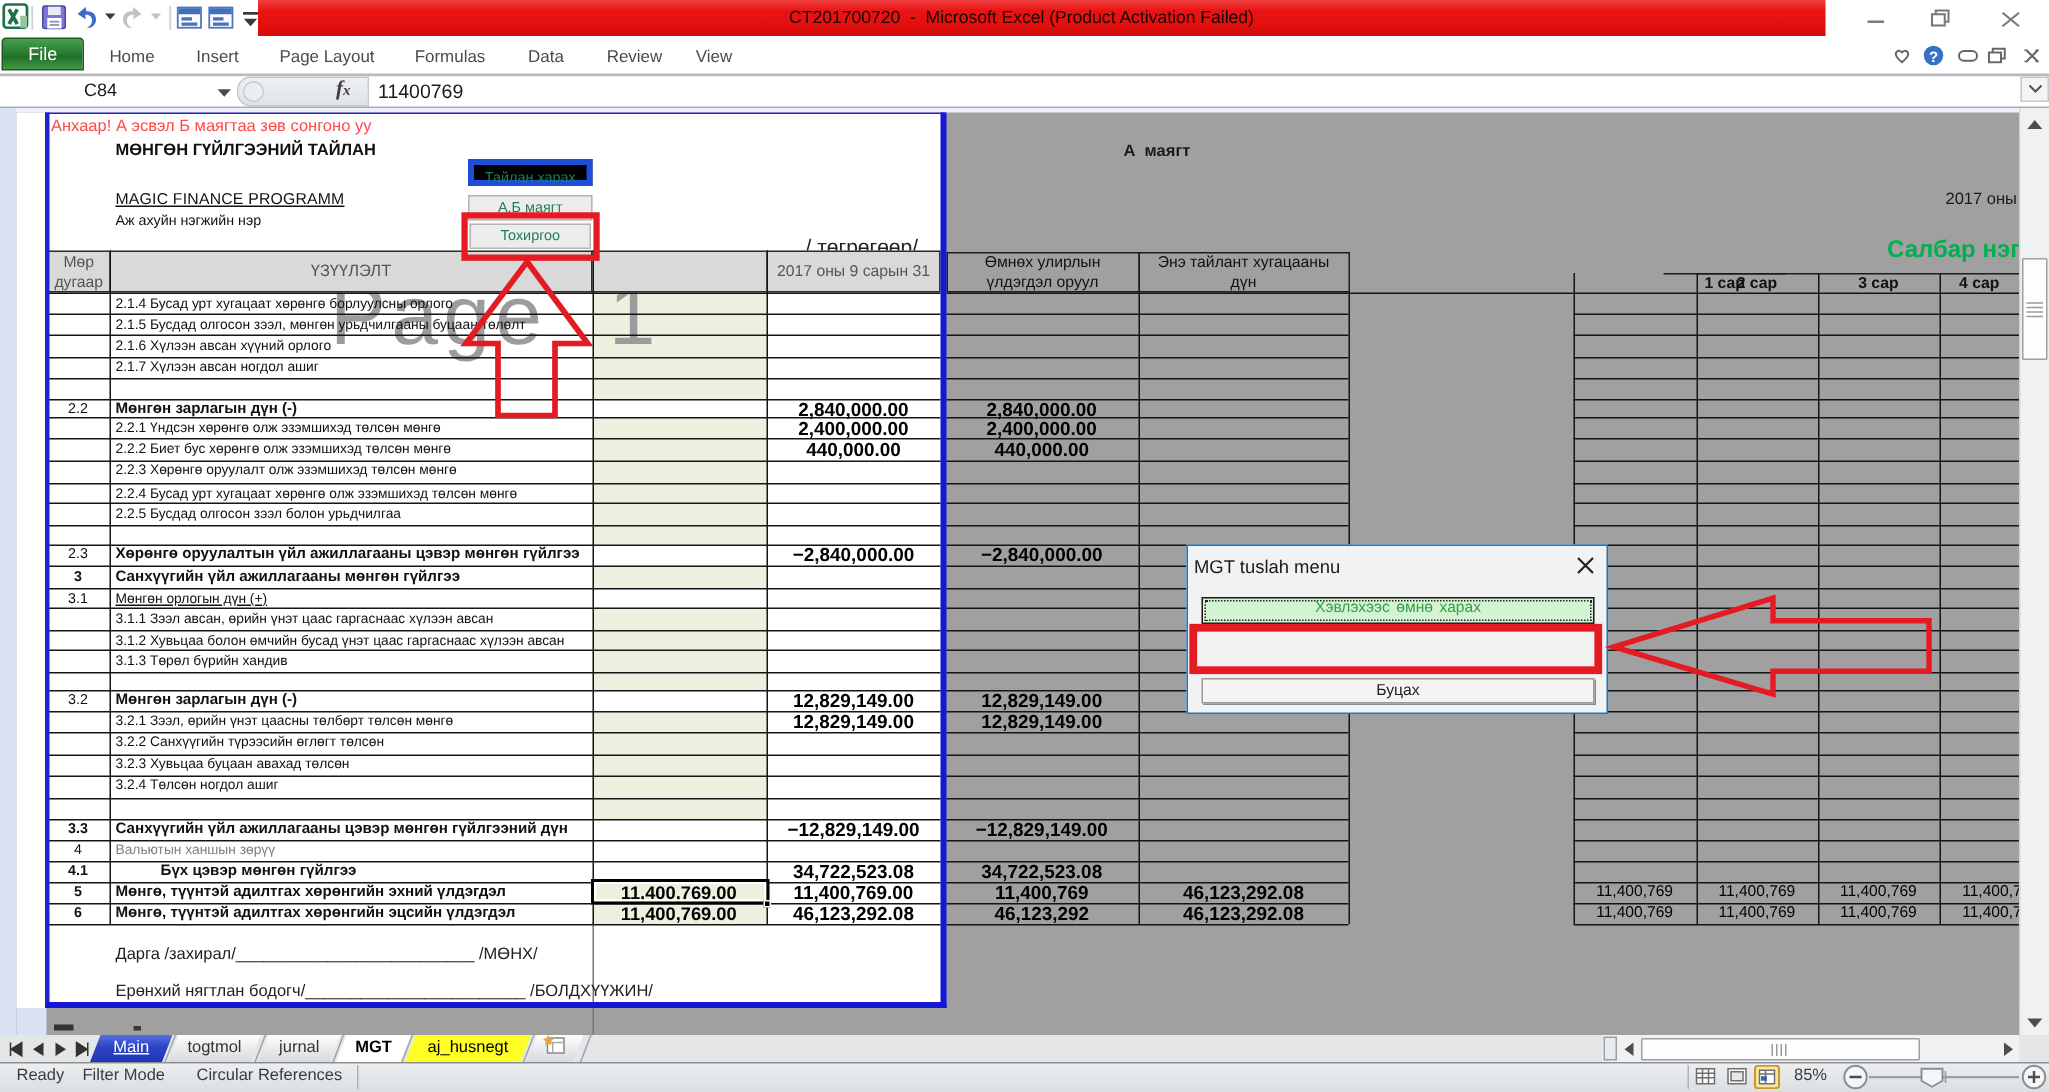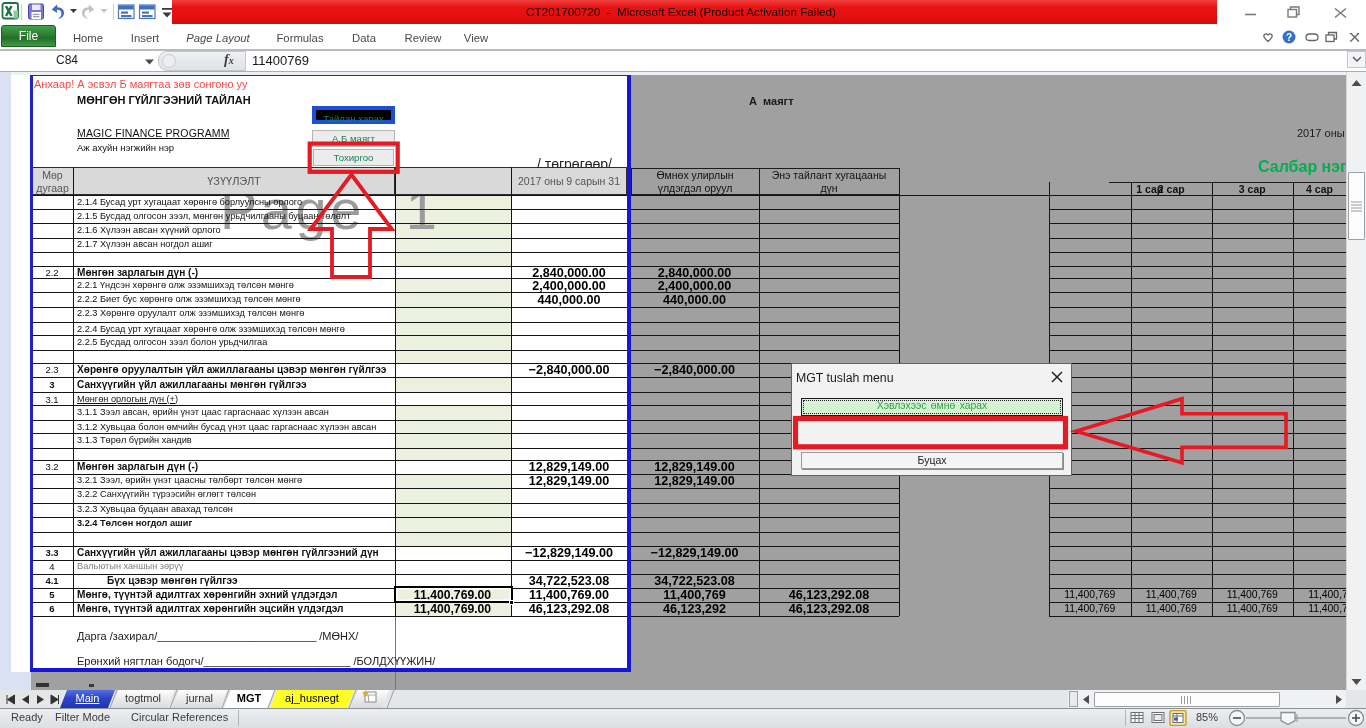--- a/index.html
+++ b/index.html
@@ -49,21 +49,21 @@
 <line x1="28" y1="14.5" x2="39" y2="14.5" stroke="#7a7a7a" stroke-width="1.6"></line>
 <rect x="71" y="9.5" width="8.5" height="7.5" fill="none" stroke="#7a7a7a" stroke-width="1.4"></rect>
 <path d="M73.5 9.5 v-2.5 h8.5 v7.5 h-2.5" fill="none" stroke="#7a7a7a" stroke-width="1.4"></path>
 <path d="M118 8.5 l11 9 M129 8.5 l-11 9" stroke="#7a7a7a" stroke-width="1.5"></path>
 </svg>
 <div class="ab" style="left:0;top:24px;width:1366px;height:27px;background:#fff;"></div>
 <div class="ab" style="left:0;top:49px;width:1366px;height:2px;background:#b7babf;"></div>
 <div class="ab" style="left:1px;top:25px;width:55px;height:22px;background:linear-gradient(180deg,#46a04c 0%,#2b7d32 45%,#236f29 60%,#3f9a46 100%);border-radius:3px 3px 0 0;border:1px solid #1c5e21;color:#fff;font-size:12px;text-align:center;line-height:21px;">File</div>
 <div class="ab" style="left:28px;top:30px;width:120px;height:16px;color:#4a4a4a;font-size:11.3px;text-align:center;line-height:16px;">Home</div>
 <div class="ab" style="left:85px;top:30px;width:120px;height:16px;color:#4a4a4a;font-size:11.3px;text-align:center;line-height:16px;">Insert</div>
-<div class="ab" style="left:158px;top:30px;width:120px;height:16px;color:#4a4a4a;font-size:11.3px;text-align:center;line-height:16px;font-style:italic;">Page Layout</div>
+<div class="ab" style="left:158px;top:30px;width:120px;height:16px;color:#4a4a4a;font-size:11.3px;text-align:center;line-height:16px;">Page Layout</div>
 <div class="ab" style="left:240px;top:30px;width:120px;height:16px;color:#4a4a4a;font-size:11.3px;text-align:center;line-height:16px;">Formulas</div>
 <div class="ab" style="left:304px;top:30px;width:120px;height:16px;color:#4a4a4a;font-size:11.3px;text-align:center;line-height:16px;">Data</div>
 <div class="ab" style="left:363px;top:30px;width:120px;height:16px;color:#4a4a4a;font-size:11.3px;text-align:center;line-height:16px;">Review</div>
 <div class="ab" style="left:416px;top:30px;width:120px;height:16px;color:#4a4a4a;font-size:11.3px;text-align:center;line-height:16px;">View</div>
 <svg class="ab" style="left:1256px;top:28px;" width="110" height="18" viewBox="0 0 110 18">
 <path d="M12 13.5 C8 10 7 8 8.5 6.5 C10 5.1 12 6.3 12 7.5 C12 6.3 14 5.1 15.5 6.5 C17 8 16 10 12 13.5 Z" fill="none" stroke="#666" stroke-width="1.3"></path>
 <circle cx="33" cy="9" r="6.5" fill="#3572c6"></circle>
 <text x="33" y="13" font-size="10" font-weight="bold" fill="#fff" text-anchor="middle" font-family="Liberation Sans">?</text>
 <rect x="50" y="6" width="12" height="6.5" rx="3.2" fill="none" stroke="#666" stroke-width="1.3"></rect>
 <rect x="70" y="7" width="8" height="6.5" fill="none" stroke="#666" stroke-width="1.3"></rect>
@@ -156,21 +156,21 @@
 <div class="ab" style="left:630px;top:460.0px;width:129px;font-size:12.6px;font-weight:bold;color:#000;text-align:center;z-index:8;">12,829,149.00</div>
 <div class="ab" style="left:394.5px;top:473.5px;width:117px;height:14.0px;background:#ebf1de;"></div>
 <div class="ab" style="left:77px;top:475.0px;width:345px;white-space:nowrap;font-size:9.2px;color:#111;z-index:8;">3.2.1 Зээл, өрийн үнэт цаасны төлбөрт төлсөн мөнгө</div>
 <div class="ab" style="left:511px;top:474.0px;width:116px;font-size:12.6px;font-weight:bold;color:#000;text-align:center;z-index:8;">12,829,149.00</div>
 <div class="ab" style="left:630px;top:474.0px;width:129px;font-size:12.6px;font-weight:bold;color:#000;text-align:center;z-index:8;">12,829,149.00</div>
 <div class="ab" style="left:394.5px;top:487.5px;width:117px;height:15.0px;background:#ebf1de;"></div>
 <div class="ab" style="left:77px;top:489.0px;width:345px;white-space:nowrap;font-size:9.2px;color:#111;z-index:8;">3.2.2 Санхүүгийн түрээсийн өглөгт төлсөн</div>
 <div class="ab" style="left:394.5px;top:502.5px;width:117px;height:14.0px;background:#ebf1de;"></div>
 <div class="ab" style="left:77px;top:504.0px;width:345px;white-space:nowrap;font-size:9.2px;color:#111;z-index:8;">3.2.3 Хувьцаа буцаан авахад төлсөн</div>
 <div class="ab" style="left:394.5px;top:516.5px;width:117px;height:15.0px;background:#ebf1de;"></div>
-<div class="ab" style="left:77px;top:518.0px;width:345px;white-space:nowrap;font-size:9.2px;color:#111;z-index:8;font-weight:bold;">3.2.4 Төлсөн ногдол ашиг</div>
+<div class="ab" style="left:77px;top:518.0px;width:345px;white-space:nowrap;font-size:9.2px;color:#111;z-index:8;">3.2.4 Төлсөн ногдол ашиг</div>
 <div class="ab" style="left:394.5px;top:531.5px;width:117px;height:14.0px;background:#ebf1de;"></div>
 <div class="ab" style="left:31px;top:547.0px;width:42px;font-size:9.5px;font-weight:bold;color:#111;text-align:center;z-index:8;">3.3</div>
 <div class="ab" style="left:77px;top:547.0px;width:345px;white-space:nowrap;font-size:10.1px;color:#111;font-weight:bold;z-index:8;">Санхүүгийн үйл ажиллагааны цэвэр мөнгөн гүйлгээний дүн</div>
 <div class="ab" style="left:511px;top:546.0px;width:116px;font-size:12.6px;font-weight:bold;color:#000;text-align:center;z-index:8;">−12,829,149.00</div>
 <div class="ab" style="left:630px;top:546.0px;width:129px;font-size:12.6px;font-weight:bold;color:#000;text-align:center;z-index:8;">−12,829,149.00</div>
 <div class="ab" style="left:31px;top:561.0px;width:42px;font-size:9.5px;font-weight:normal;color:#111;text-align:center;z-index:8;">4</div>
 <div class="ab" style="left:77px;top:561.0px;width:345px;white-space:nowrap;font-size:9.2px;color:#808080;z-index:8;">Вальютын ханшын зөрүү</div>
 <div class="ab" style="left:31px;top:575.0px;width:42px;font-size:9.5px;font-weight:bold;color:#111;text-align:center;z-index:8;">4.1</div>
 <div class="ab" style="left:107px;top:575.0px;width:345px;white-space:nowrap;font-size:10.1px;color:#111;font-weight:bold;z-index:8;">Бүх цэвэр мөнгөн гүйлгээ</div>
 <div class="ab" style="left:511px;top:574.0px;width:116px;font-size:12.6px;font-weight:bold;color:#000;text-align:center;z-index:8;">34,722,523.08</div>

